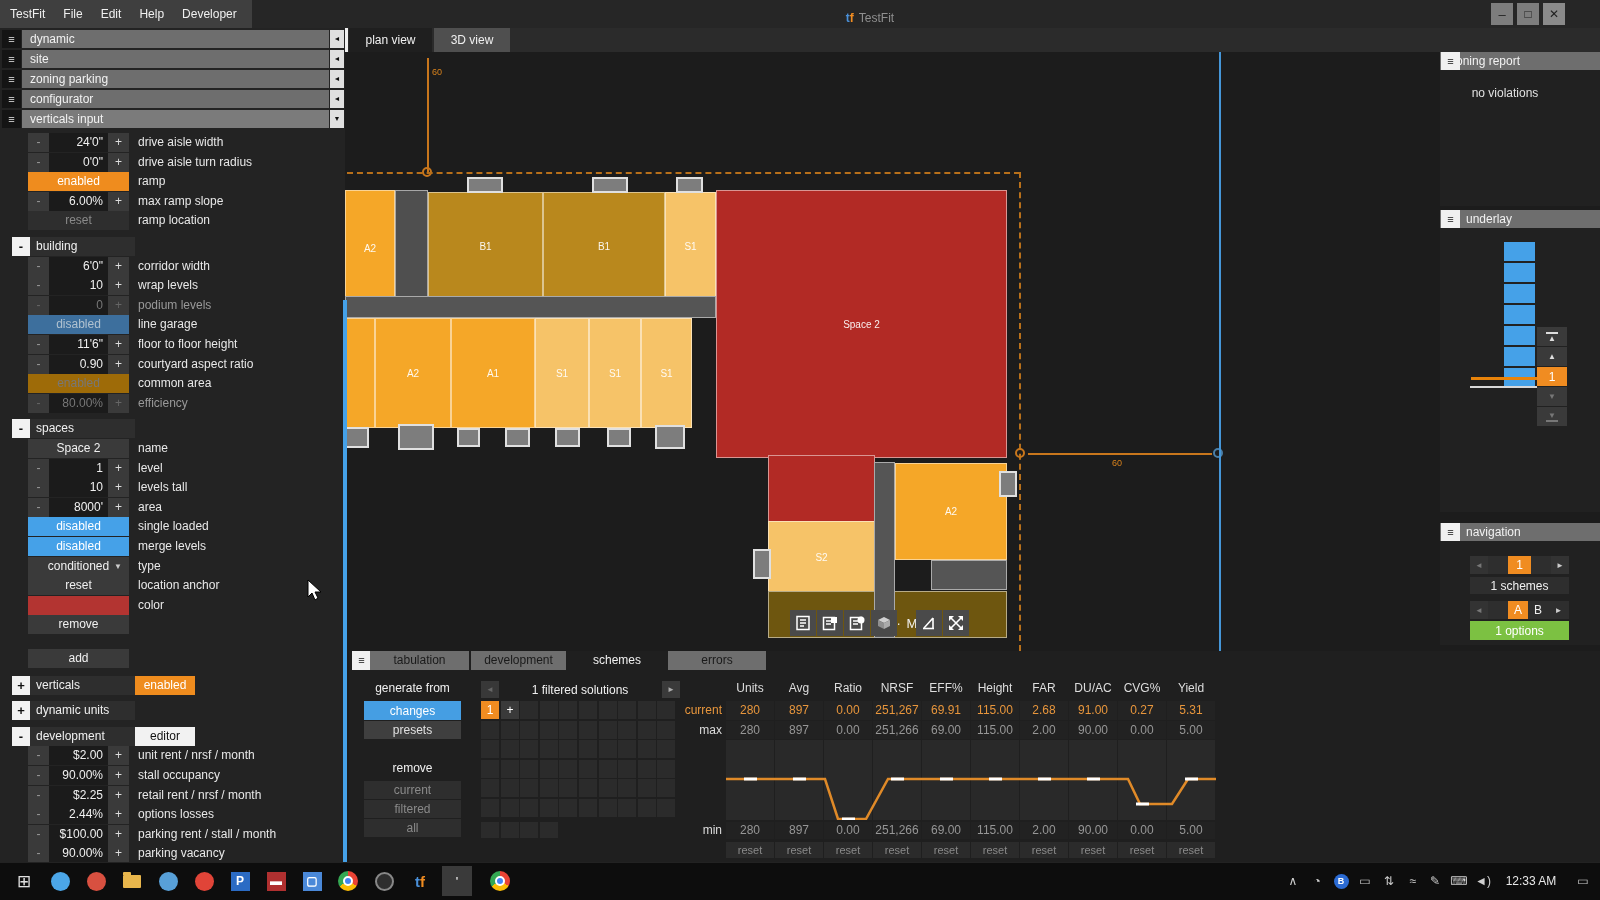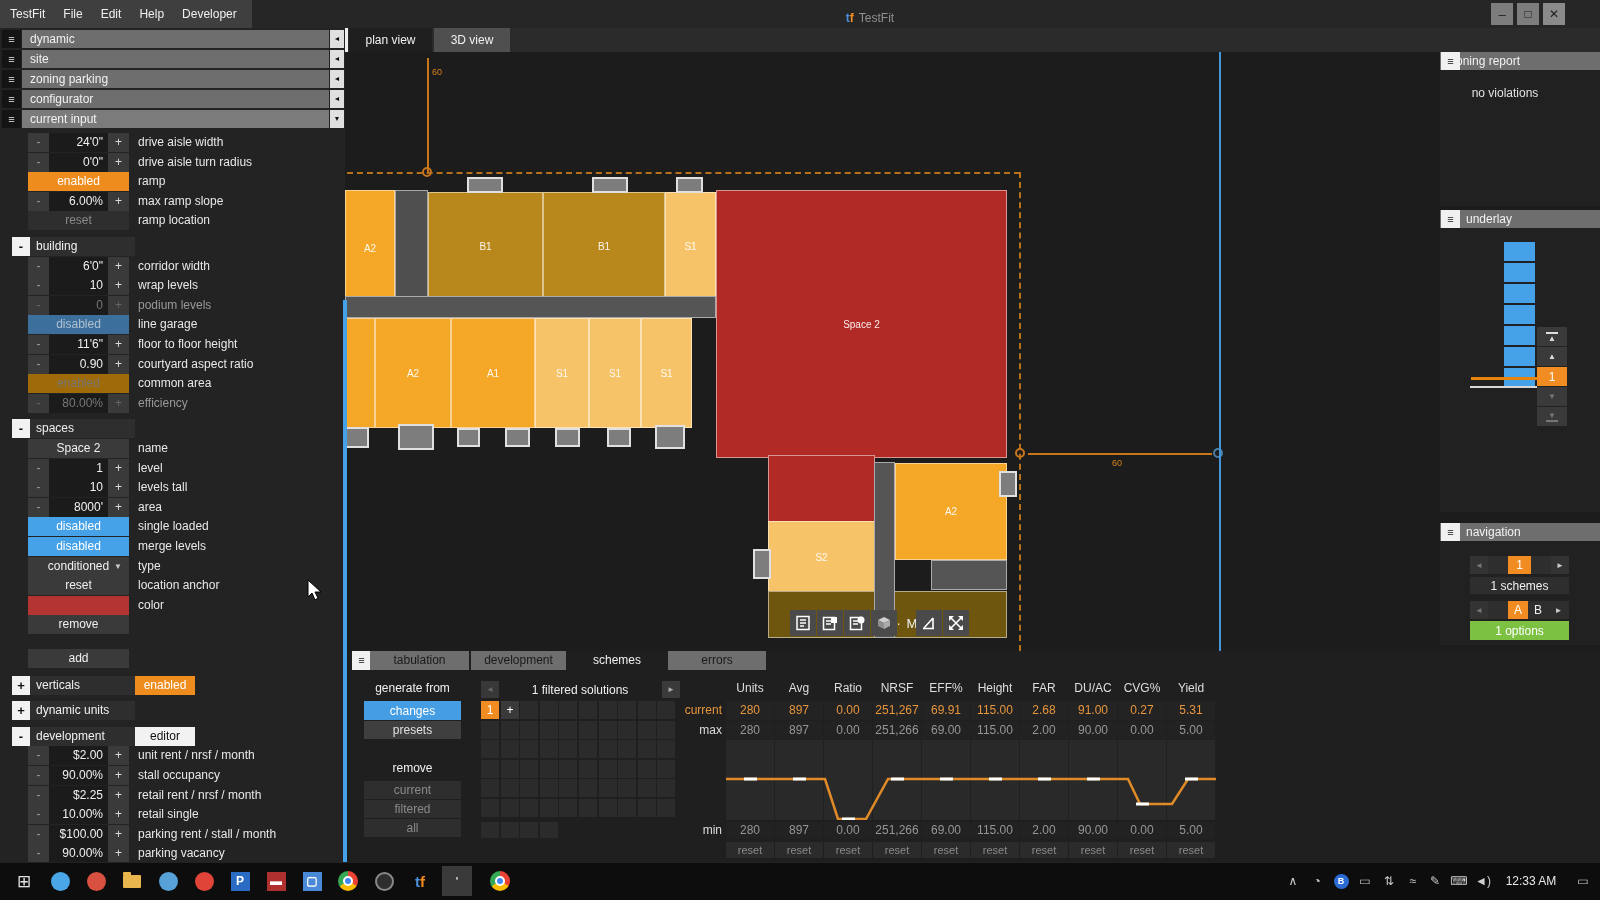--- a/index.html
+++ b/index.html
@@ -51,21 +51,21 @@
 
 <div class="a hamd" style="left:2px;top:70px;width:19px;height:18px">≡</div>
 <div class="a hd" style="left:22px;top:70px;width:307px;height:18px">zoning parking</div>
 <div class="a arr" style="left:330px;top:70px;width:14px;height:18px">◄</div>
 
 <div class="a hamd" style="left:2px;top:90px;width:19px;height:18px">≡</div>
 <div class="a hd" style="left:22px;top:90px;width:307px;height:18px">configurator</div>
 <div class="a arr" style="left:330px;top:90px;width:14px;height:18px">◄</div>
 
 <div class="a hamd" style="left:2px;top:110px;width:19px;height:18px">≡</div>
-<div class="a hd" style="left:22px;top:110px;width:307px;height:18px;background:#7b7b7b">current input</div>
+<div class="a hd" style="left:22px;top:110px;width:307px;height:18px;background:#7b7b7b">verticals input</div>
 <div class="a arr" style="left:330px;top:110px;width:14px;height:18px">▼</div>
 
 <div id="sidebar-rows">
     <div style="position: absolute; left: 28px; top: 133px; width: 21px; height: 19px; background: rgb(58, 58, 58); color: rgb(153, 153, 153); text-align: center; font: 12px / 19px &quot;Liberation Sans&quot;, sans-serif;">-</div>
     <div style="position: absolute; left: 49px; top: 133px; width: 59px; height: 19px; background: rgb(27, 27, 27); color: rgb(240, 240, 240); text-align: right; padding-right: 5px; font: 12px / 19px &quot;Liberation Sans&quot;, sans-serif;">24'0"</div>
     <div style="position: absolute; left: 108px; top: 133px; width: 21px; height: 19px; background: rgb(58, 58, 58); color: rgb(221, 221, 221); text-align: center; font: 12px / 19px &quot;Liberation Sans&quot;, sans-serif;">+</div>
     <div style="position: absolute; left: 138px; top: 133px; width: 200px; height: 19px; color: rgb(232, 232, 232); font: 12px / 19px &quot;Liberation Sans&quot;, sans-serif;">drive aisle width</div>
     <div style="position: absolute; left: 28px; top: 153px; width: 21px; height: 19px; background: rgb(58, 58, 58); color: rgb(153, 153, 153); text-align: center; font: 12px / 19px &quot;Liberation Sans&quot;, sans-serif;">-</div>
     <div style="position: absolute; left: 49px; top: 153px; width: 59px; height: 19px; background: rgb(27, 27, 27); color: rgb(240, 240, 240); text-align: right; padding-right: 5px; font: 12px / 19px &quot;Liberation Sans&quot;, sans-serif;">0'0"</div>
     <div style="position: absolute; left: 108px; top: 153px; width: 21px; height: 19px; background: rgb(58, 58, 58); color: rgb(221, 221, 221); text-align: center; font: 12px / 19px &quot;Liberation Sans&quot;, sans-serif;">+</div>
@@ -151,23 +151,23 @@
     <div style="position: absolute; left: 138px; top: 746px; width: 200px; height: 19px; color: rgb(232, 232, 232); font: 12px / 19px &quot;Liberation Sans&quot;, sans-serif;">unit rent / nrsf / month</div>
     <div style="position: absolute; left: 28px; top: 766px; width: 21px; height: 19px; background: rgb(58, 58, 58); color: rgb(153, 153, 153); text-align: center; font: 12px / 19px &quot;Liberation Sans&quot;, sans-serif;">-</div>
     <div style="position: absolute; left: 49px; top: 766px; width: 59px; height: 19px; background: rgb(27, 27, 27); color: rgb(240, 240, 240); text-align: right; padding-right: 5px; font: 12px / 19px &quot;Liberation Sans&quot;, sans-serif;">90.00%</div>
     <div style="position: absolute; left: 108px; top: 766px; width: 21px; height: 19px; background: rgb(58, 58, 58); color: rgb(221, 221, 221); text-align: center; font: 12px / 19px &quot;Liberation Sans&quot;, sans-serif;">+</div>
     <div style="position: absolute; left: 138px; top: 766px; width: 200px; height: 19px; color: rgb(232, 232, 232); font: 12px / 19px &quot;Liberation Sans&quot;, sans-serif;">stall occupancy</div>
     <div style="position: absolute; left: 28px; top: 786px; width: 21px; height: 19px; background: rgb(58, 58, 58); color: rgb(153, 153, 153); text-align: center; font: 12px / 19px &quot;Liberation Sans&quot;, sans-serif;">-</div>
     <div style="position: absolute; left: 49px; top: 786px; width: 59px; height: 19px; background: rgb(27, 27, 27); color: rgb(240, 240, 240); text-align: right; padding-right: 5px; font: 12px / 19px &quot;Liberation Sans&quot;, sans-serif;">$2.25</div>
     <div style="position: absolute; left: 108px; top: 786px; width: 21px; height: 19px; background: rgb(58, 58, 58); color: rgb(221, 221, 221); text-align: center; font: 12px / 19px &quot;Liberation Sans&quot;, sans-serif;">+</div>
     <div style="position: absolute; left: 138px; top: 786px; width: 200px; height: 19px; color: rgb(232, 232, 232); font: 12px / 19px &quot;Liberation Sans&quot;, sans-serif;">retail rent / nrsf / month</div>
     <div style="position: absolute; left: 28px; top: 805px; width: 21px; height: 19px; background: rgb(58, 58, 58); color: rgb(153, 153, 153); text-align: center; font: 12px / 19px &quot;Liberation Sans&quot;, sans-serif;">-</div>
-    <div style="position: absolute; left: 49px; top: 805px; width: 59px; height: 19px; background: rgb(27, 27, 27); color: rgb(240, 240, 240); text-align: right; padding-right: 5px; font: 12px / 19px &quot;Liberation Sans&quot;, sans-serif;">10.00%</div>
+    <div style="position: absolute; left: 49px; top: 805px; width: 59px; height: 19px; background: rgb(27, 27, 27); color: rgb(240, 240, 240); text-align: right; padding-right: 5px; font: 12px / 19px &quot;Liberation Sans&quot;, sans-serif;">2.44%</div>
     <div style="position: absolute; left: 108px; top: 805px; width: 21px; height: 19px; background: rgb(58, 58, 58); color: rgb(221, 221, 221); text-align: center; font: 12px / 19px &quot;Liberation Sans&quot;, sans-serif;">+</div>
-    <div style="position: absolute; left: 138px; top: 805px; width: 200px; height: 19px; color: rgb(232, 232, 232); font: 12px / 19px &quot;Liberation Sans&quot;, sans-serif;">retail single</div>
+    <div style="position: absolute; left: 138px; top: 805px; width: 200px; height: 19px; color: rgb(232, 232, 232); font: 12px / 19px &quot;Liberation Sans&quot;, sans-serif;">options losses</div>
     <div style="position: absolute; left: 28px; top: 825px; width: 21px; height: 19px; background: rgb(58, 58, 58); color: rgb(153, 153, 153); text-align: center; font: 12px / 19px &quot;Liberation Sans&quot;, sans-serif;">-</div>
     <div style="position: absolute; left: 49px; top: 825px; width: 59px; height: 19px; background: rgb(27, 27, 27); color: rgb(240, 240, 240); text-align: right; padding-right: 5px; font: 12px / 19px &quot;Liberation Sans&quot;, sans-serif;">$100.00</div>
     <div style="position: absolute; left: 108px; top: 825px; width: 21px; height: 19px; background: rgb(58, 58, 58); color: rgb(221, 221, 221); text-align: center; font: 12px / 19px &quot;Liberation Sans&quot;, sans-serif;">+</div>
     <div style="position: absolute; left: 138px; top: 825px; width: 200px; height: 19px; color: rgb(232, 232, 232); font: 12px / 19px &quot;Liberation Sans&quot;, sans-serif;">parking rent / stall / month</div>
     <div style="position: absolute; left: 28px; top: 844px; width: 21px; height: 19px; background: rgb(58, 58, 58); color: rgb(153, 153, 153); text-align: center; font: 12px / 19px &quot;Liberation Sans&quot;, sans-serif;">-</div>
     <div style="position: absolute; left: 49px; top: 844px; width: 59px; height: 19px; background: rgb(27, 27, 27); color: rgb(240, 240, 240); text-align: right; padding-right: 5px; font: 12px / 19px &quot;Liberation Sans&quot;, sans-serif;">90.00%</div>
     <div style="position: absolute; left: 108px; top: 844px; width: 21px; height: 19px; background: rgb(58, 58, 58); color: rgb(221, 221, 221); text-align: center; font: 12px / 19px &quot;Liberation Sans&quot;, sans-serif;">+</div>
     <div style="position: absolute; left: 138px; top: 844px; width: 200px; height: 19px; color: rgb(232, 232, 232); font: 12px / 19px &quot;Liberation Sans&quot;, sans-serif;">parking vacancy</div>
   </div>
 

